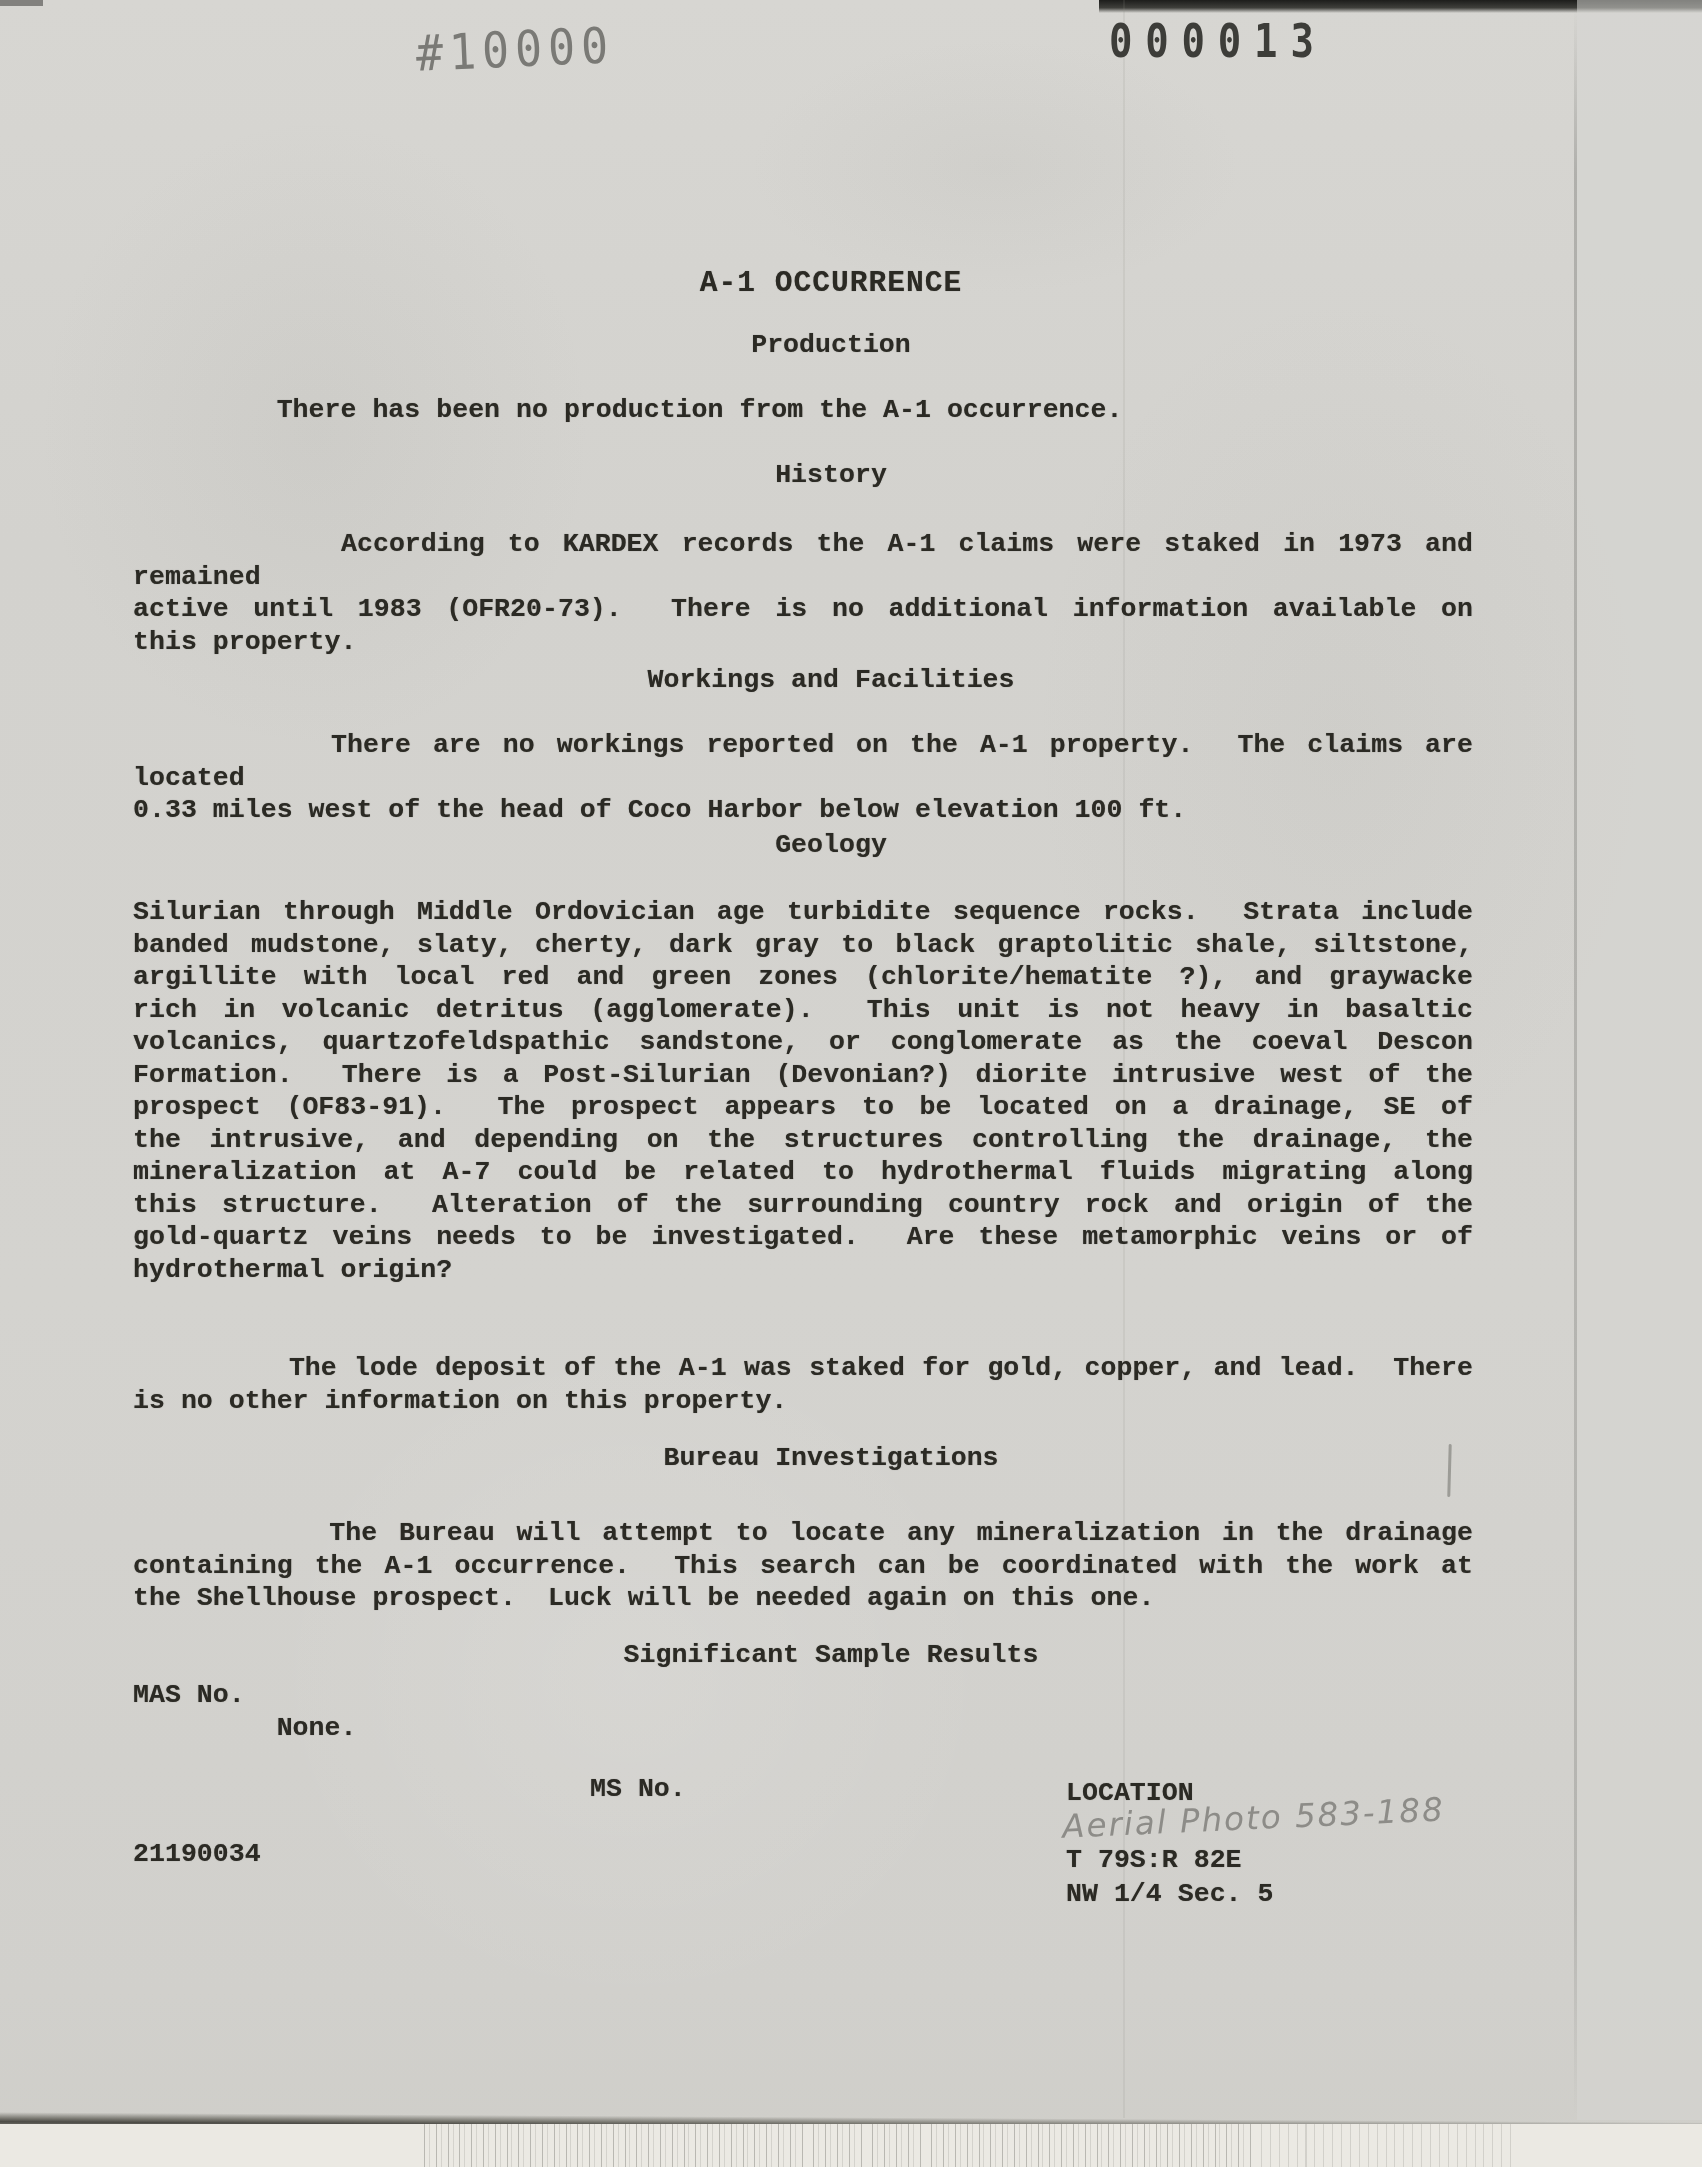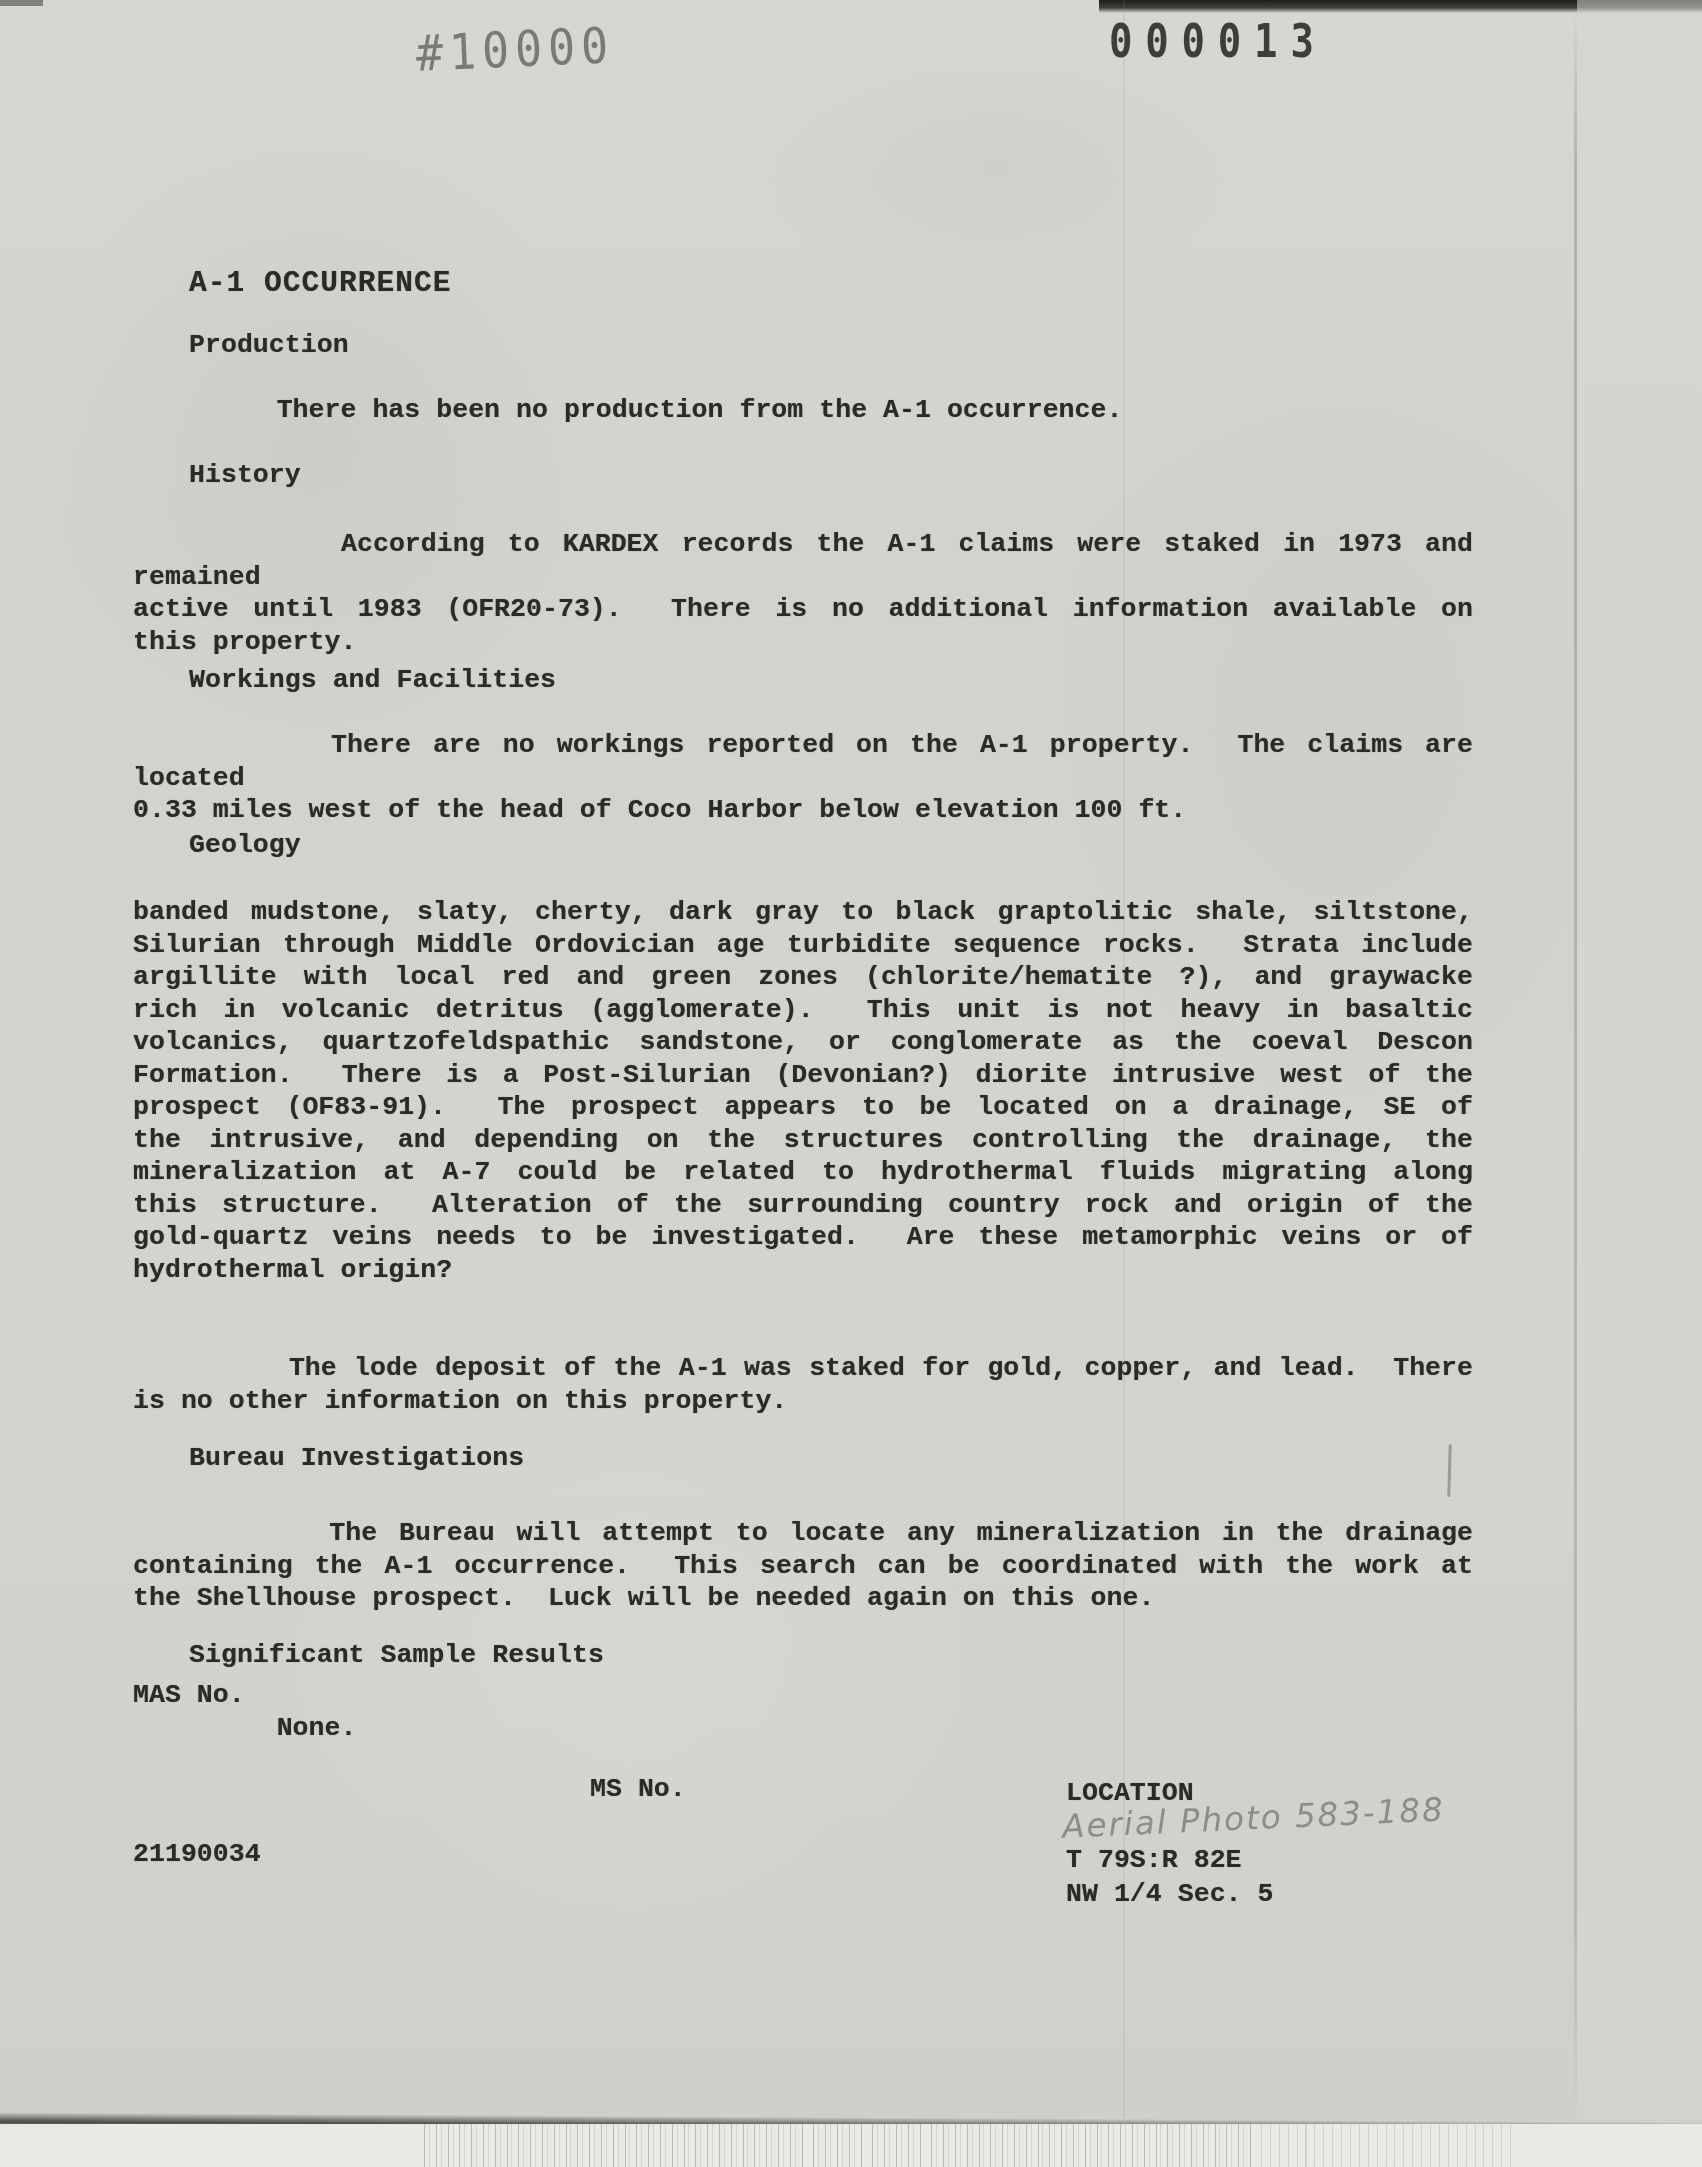--- a/index.html
+++ b/index.html
@@ -18,21 +18,21 @@
 
   .text-layer{position:absolute;inset:0;filter:blur(0.2px);}
   .line{
     white-space:pre-wrap;
     font:700 26.6px/32.5px "Liberation Mono", monospace;
     color:#2b2a24;
     text-shadow:0 0.4px 0.9px rgba(43,42,36,0.5);
   }
   .just{text-align:justify;text-align-last:justify;}
   .para{position:absolute;left:133px;width:1340px;}
-  .hblock{position:absolute;left:189px;width:1340px;}
+  .hblock{position:absolute;left:161px;width:1340px;text-align:center;}
   .title .line{font-size:29.6px;line-height:35px;letter-spacing:1px;}
   .ul{text-decoration-thickness:2px;text-underline-offset:4.9px;}
 
   .stamp-left{
     position:absolute;left:416px;top:25.6px;
     font:400 45px/47px "DejaVu Sans Mono", monospace;
     color:#6a6a66;letter-spacing:5.9px;
     transform:rotate(-2.5deg) scaleY(1.1);
     opacity:0.85;
   }
@@ -120,22 +120,22 @@
     </div>
     <div class="para" style="top:729px">
       <div class="line just">         There are no workings reported on the A-1 property.  The claims are located</div>
       <div class="line">0.33 miles west of the head of Coco Harbor below elevation 100 ft.</div>
     </div>
 
     <div class="hblock" style="top:829px">
       <div class="line">Geology</div>
     </div>
     <div class="para" style="top:896px">
+      <div class="line just">Silurian through Middle Ordovician age turbidite sequence rocks.  Strata include</div>
       <div class="line just">banded mudstone, slaty, cherty, dark gray to black graptolitic shale, siltstone,</div>
-      <div class="line just">Silurian through Middle Ordovician age turbidite sequence rocks.  Strata include</div>
       <div class="line just">argillite with local red and green zones (chlorite/hematite ?), and graywacke</div>
       <div class="line just">rich in volcanic detritus (agglomerate).  This unit is not heavy in basaltic</div>
       <div class="line just">volcanics, quartzofeldspathic sandstone, or conglomerate as the coeval Descon</div>
       <div class="line just">Formation.  There is a Post-Silurian (Devonian?) diorite intrusive west of the</div>
       <div class="line just"><span>prospect (</span><span class="ul">OF83-91</span><span>).  The prospect appears to be located on a drainage, SE of</span></div>
       <div class="line just">the intrusive, and depending on the structures controlling the drainage, the</div>
       <div class="line just">mineralization at A-7 could be related to hydrothermal fluids migrating along</div>
       <div class="line just">this structure.  Alteration of the surrounding country rock and origin of the</div>
       <div class="line just">gold-quartz veins needs to be investigated.  Are these metamorphic veins or of</div>
       <div class="line">hydrothermal origin?</div>

